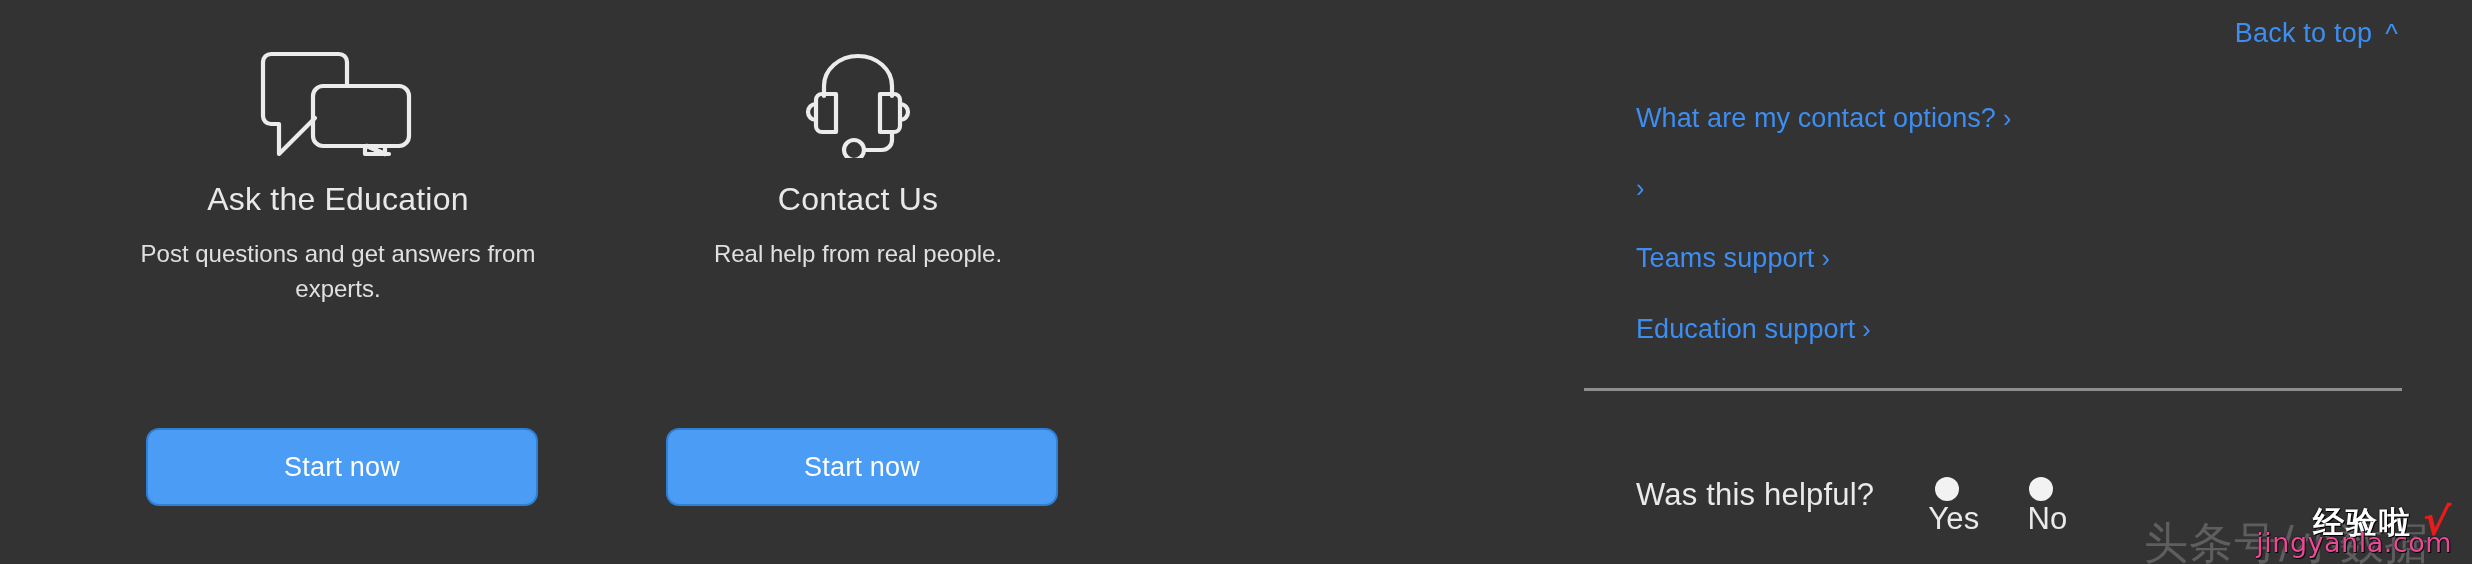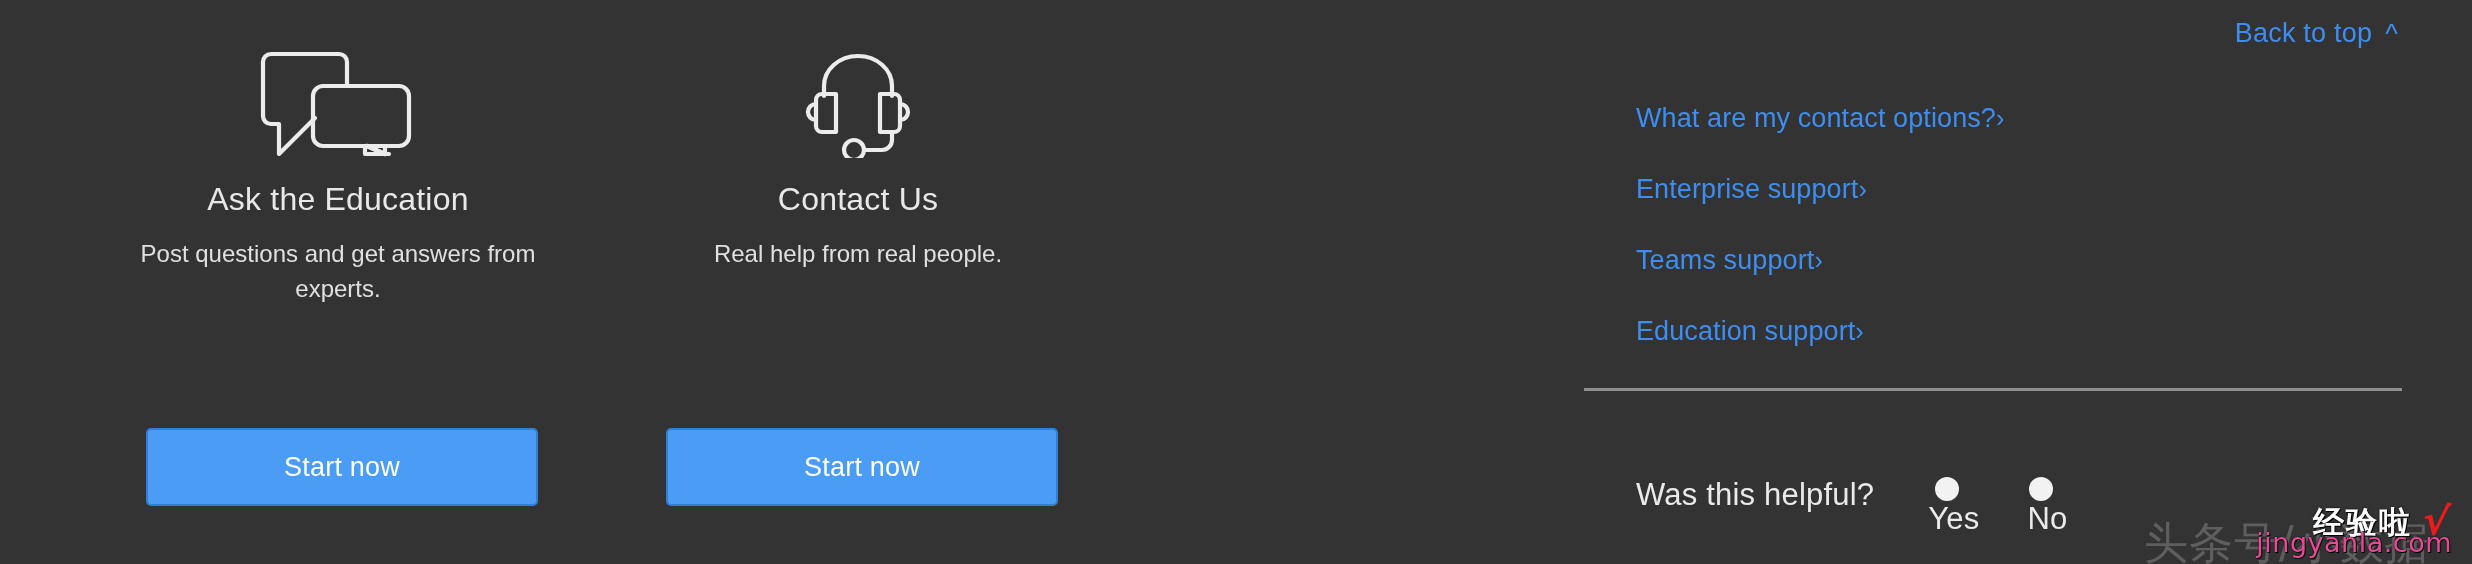--- a/index.html
+++ b/index.html
@@ -65,21 +65,21 @@
     line-height:1.45;
     text-align:center;
     max-width:400px;
   }
 
   .start-btn {
     position:absolute;
     top:380px;
     height:74px;
     border:none;
-    border-radius:3px;
+    border-radius:11px;
     background:#4a9cf5;
     color:#ffffff;
     font-family:"Liberation Sans", sans-serif;
     font-size:27px;
     letter-spacing:.2px;
     cursor:pointer;
     display:flex; align-items:center; justify-content:center;
     box-shadow:0 0 0 2px #2f7fd4;
   }
   .card-community .start-btn { left:55px; width:388px; }
@@ -98,21 +98,21 @@
     gap:0;
   }
   .support-link {
     color:#3d8ef0;
     font-size:27px;
     letter-spacing:.1px;
     line-height:1;
     margin-bottom:44px;
     cursor:pointer;
     white-space:nowrap;
-    display:inline-flex; align-items:baseline; 
+    display:inline-flex; align-items:baseline; gap:7px;
   }
   .support-link .chev { font-size:25px; }
 
   .divider {
     position:absolute;
     left:0; top:388px;
     width:818px; height:3px;
     background:#8e8e8e;
   }
 
@@ -238,21 +238,20 @@
   </div>
 
   <div class="right-col">
 
     <div class="support-links">
       <a class="support-link">
         <span>What are my contact options?</span>
         <span class="chev">›</span>
       </a>
       <a class="support-link">
-        <span>Enterprise support</span>
         <span class="chev">›</span>
       </a>
       <a class="support-link">
         <span>Teams support</span>
         <span class="chev">›</span>
       </a>
       <a class="support-link">
         <span>Education support</span>
         <span class="chev">›</span>
       </a>

